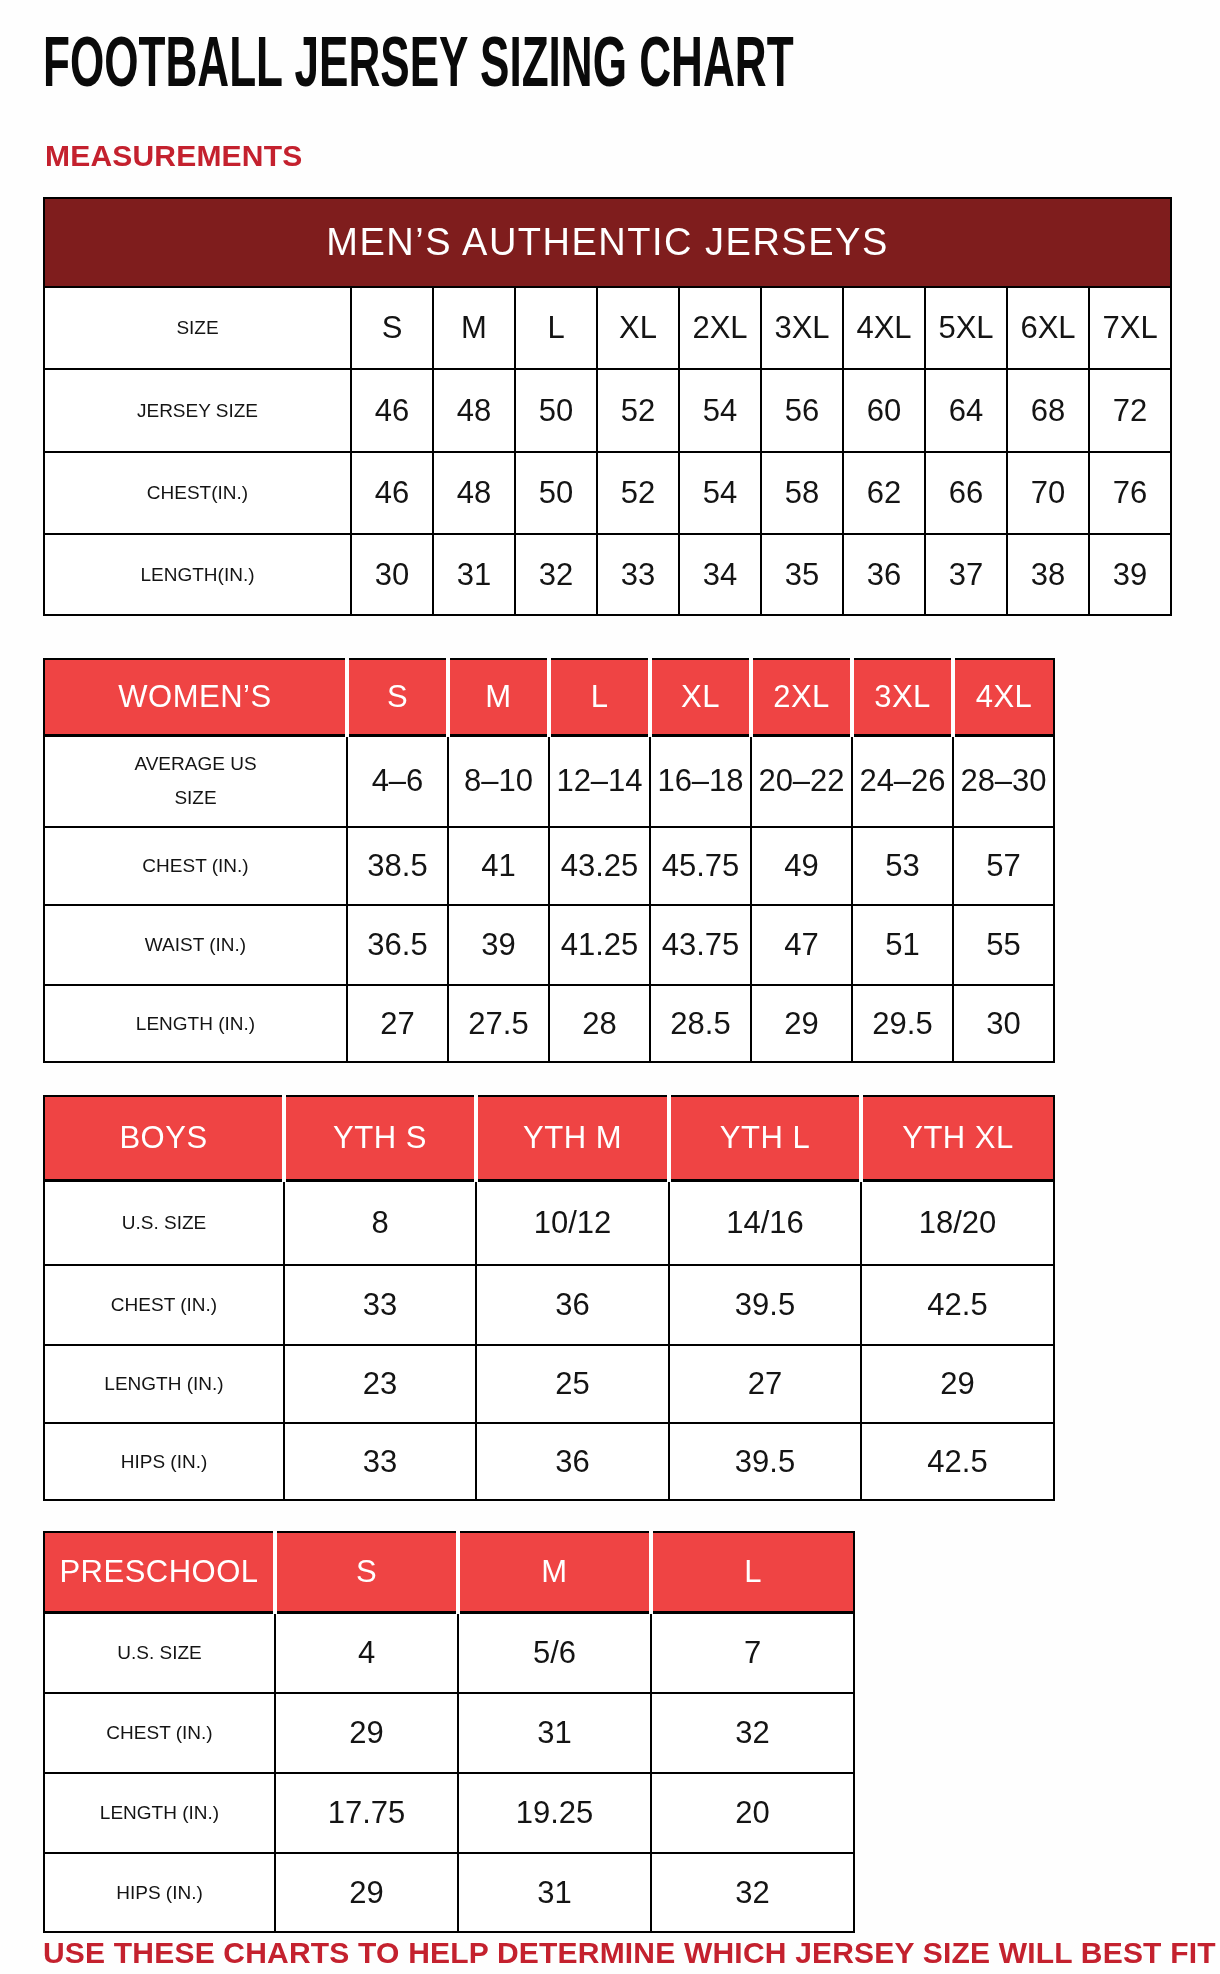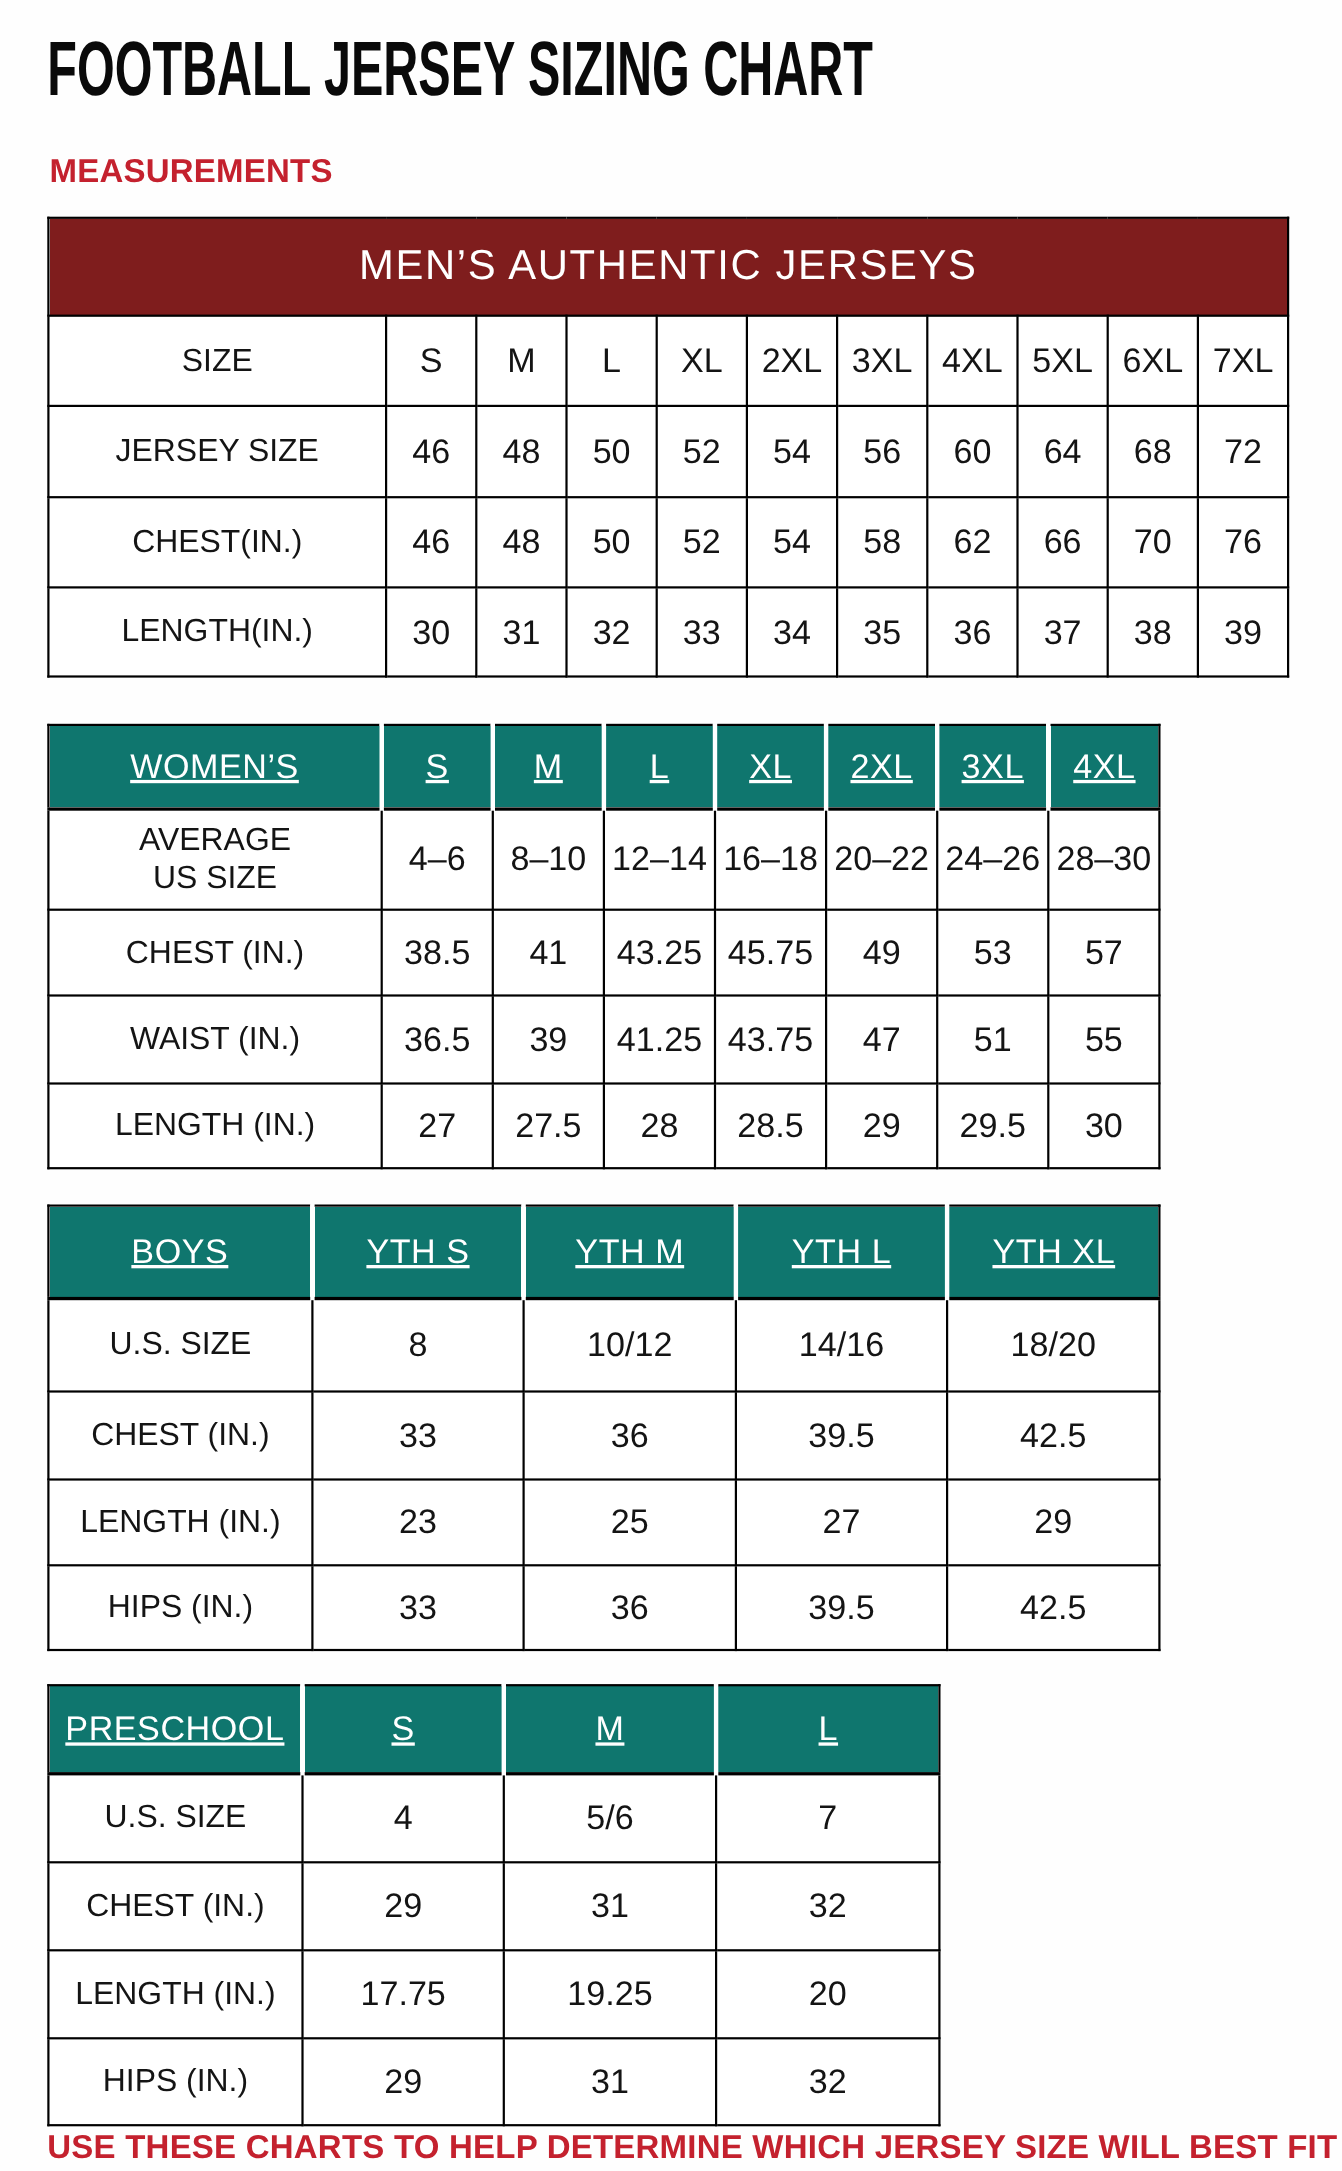--- a/index.html
+++ b/index.html
@@ -24,28 +24,27 @@
   }
   table.tbl {
     position:absolute; border-collapse:collapse; table-layout:fixed;
     background:#fff;
   }
   .tbl th, .tbl td {
     border:2px solid #000; padding:0; text-align:center; vertical-align:middle;
     font-weight:normal; color:#141414; overflow:hidden;
   }
   .tbl td { font-size:31px; }
-  .tbl td.lbl { font-size:29px; }
+  .tbl td.lbl { font-size:19px; }
   tr.band th {
     background:#7f1d1d; color:#fff; font-size:38px; letter-spacing:1.5px;
   }
   tr.ghead th {
-    background:#0f766e; color:#fff; font-size:31px; letter-spacing:0.5px;
+    background:#ef4444; color:#fff; font-size:31px; letter-spacing:0.5px;
     border-bottom:3px solid #000;
-    text-decoration:underline;
   }
   tr.ghead th:not(:first-child) { border-left:4px solid #fff; }
   #mens      { left:43px; top:197px;  width:1129px; }
   #womens    { left:43px; top:658px;  width:1010px; }
   #boys      { left:43px; top:1095px; width:1010px; }
   #preschool { left:43px; top:1531px; width:810px;  }
   #womens td.wrap { line-height:34px; padding:0 78px; }
 </style>
 </head>
 <body>

